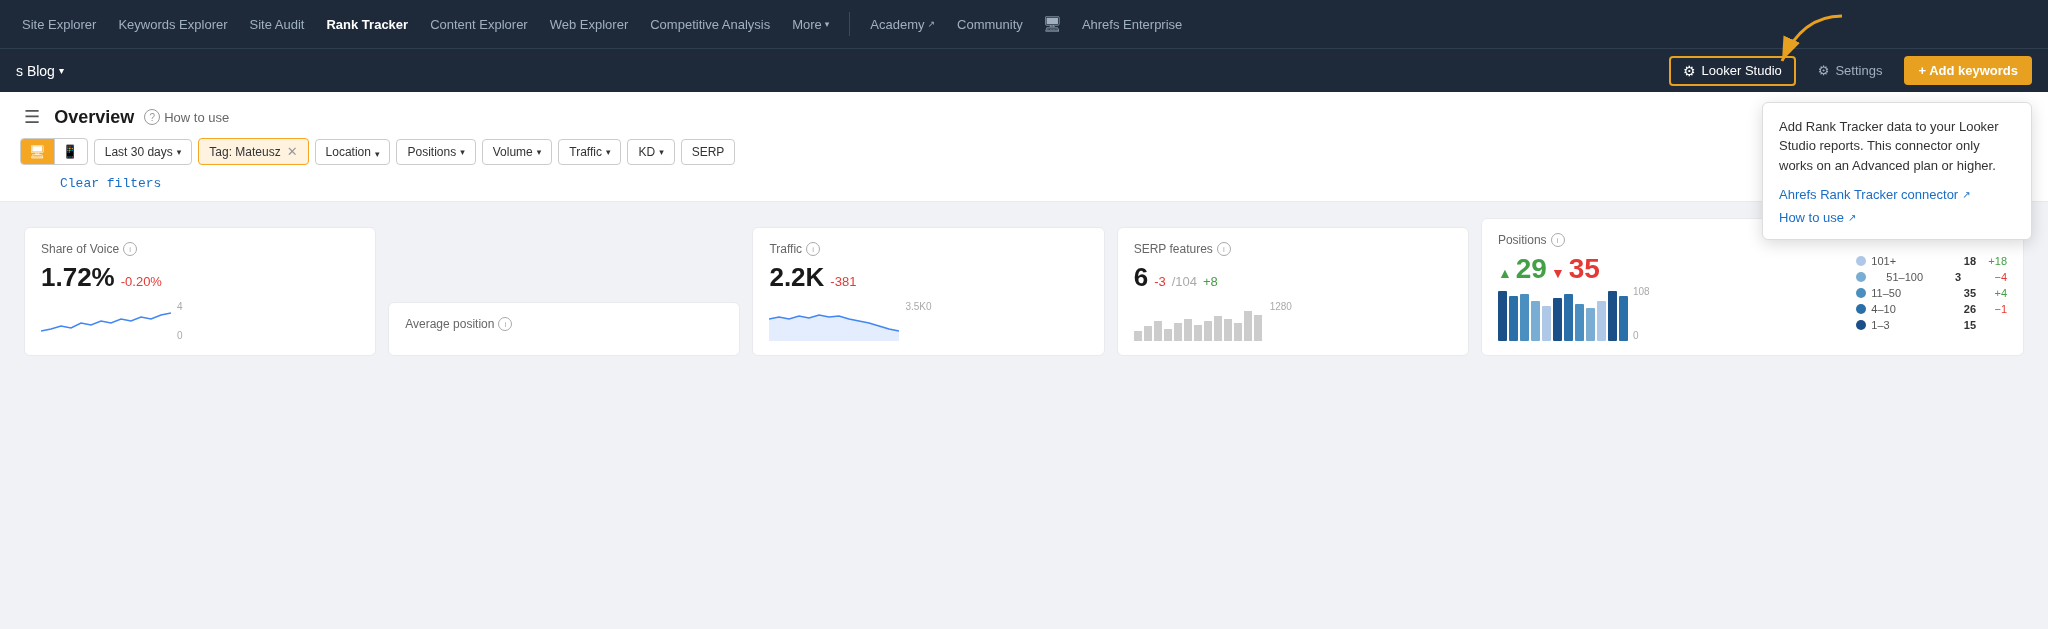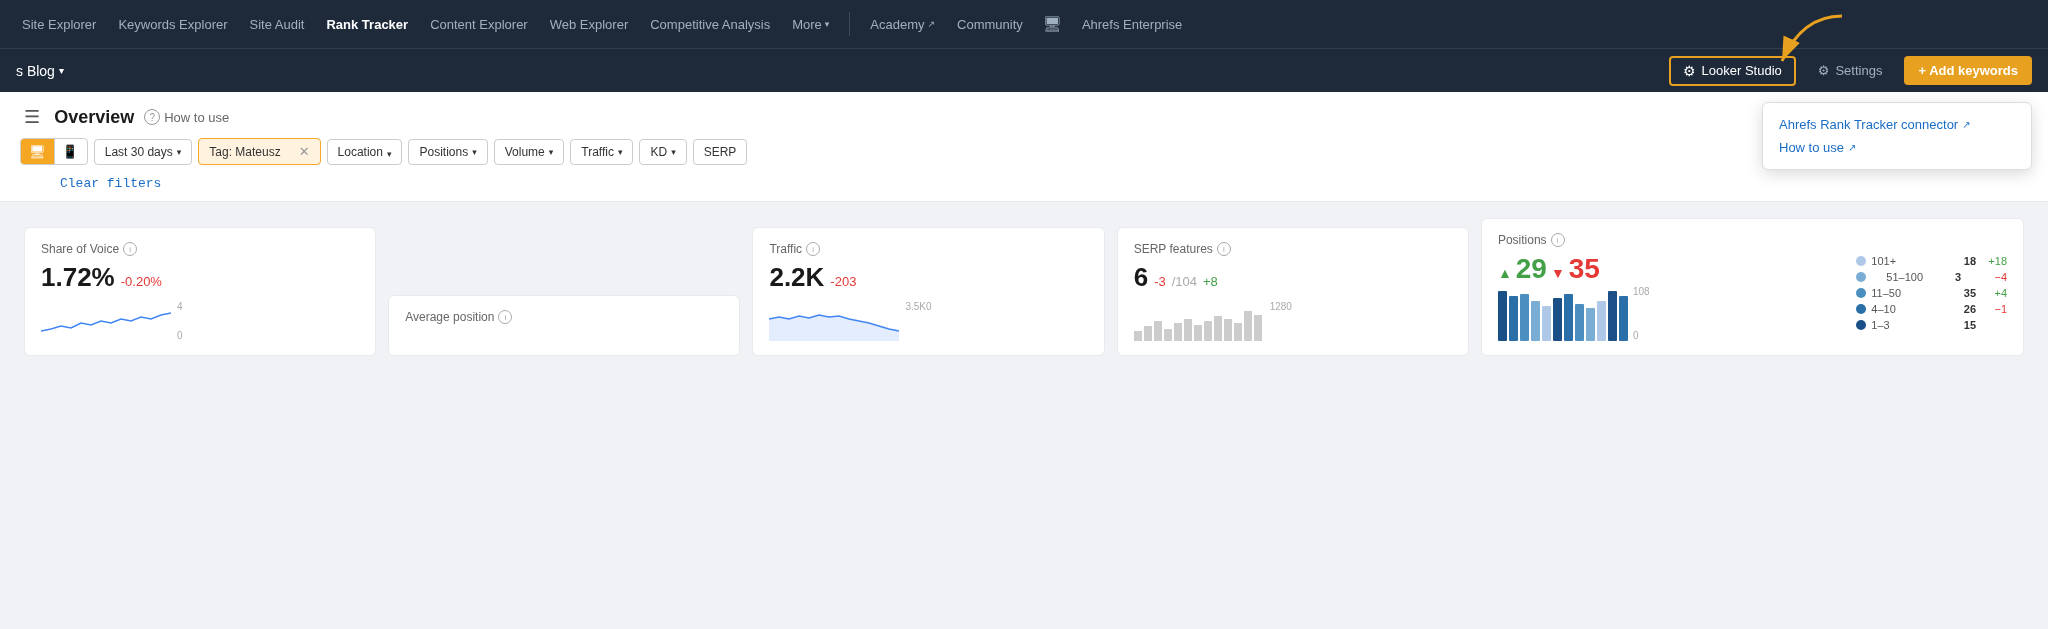--- a/index.html
+++ b/index.html
@@ -55,20 +55,21 @@
     </button>
     <button style="background:transparent;border:none;color:#a0b0c0;padding:5px 12px;border-radius:4px;cursor:pointer;display:flex;align-items:center;gap:6px;font-size:13px;">
       <span>⚙</span>
       <span>Settings</span>
     </button>
     <button style="background:#e8a020;border:none;color:#fff;padding:7px 14px;border-radius:4px;cursor:pointer;font-size:13px;font-weight:600;display:flex;align-items:center;gap:4px;">
       <span>+ Add keywords</span>
     </button>
 
     <div style="position:absolute;top:46px;right:0;background:#fff;border:1px solid #ddd;border-radius:6px;padding:14px 16px;width:270px;box-shadow:0 4px 16px rgba(0,0,0,0.15);z-index:200;">
+      <p style="color:#333;font-size:13px;line-height:1.5;margin-bottom:12px;">Add Rank Tracker data to your Looker Studio reports. This connector only works on an Advanced plan or higher.</p>
       <a style="color:#1a6dc5;display:flex;align-items:center;gap:4px;font-size:13px;cursor:pointer;margin-bottom:8px;text-decoration:none;">
         <span>Ahrefs Rank Tracker connector</span>
         <span style="font-size:10px;">↗</span>
       </a>
       <a style="color:#1a6dc5;display:flex;align-items:center;gap:4px;font-size:13px;cursor:pointer;text-decoration:none;">
         <span>How to use</span>
         <span style="font-size:10px;">↗</span>
       </a>
     </div>
   </div>
@@ -92,21 +93,21 @@
       <div style="display:flex;align-items:center;border:1px solid #ccc;border-radius:4px;overflow:hidden;">
         <button style="padding:5px 8px;background:#f5a623;border:none;cursor:pointer;color:#fff;font-size:13px;border-right:1px solid #ccc;">🖥</button>
         <button style="padding:5px 8px;background:none;border:none;cursor:pointer;color:#555;font-size:13px;">📱</button>
       </div>
 
       <button style="background:#fff;border:1px solid #ccc;border-radius:4px;padding:5px 10px;cursor:pointer;display:flex;align-items:center;gap:4px;font-size:12px;color:#333;">
         <span>Last 30 days</span>
         <span style="font-size:9px;">▾</span>
       </button>
 
-      <button style="background:#fff3e0;border:1px solid #f5a623;border-radius:4px;padding:5px 10px;cursor:pointer;display:flex;align-items:center;gap:16px;font-size:12px;color:#333;">
+      <button style="background:#fff3e0;border:1px solid #f5a623;border-radius:4px;padding:5px 10px;cursor:pointer;display:flex;align-items:center;gap:4px;font-size:12px;color:#333;">
         <span>Tag: Mateusz</span>
         <span style="cursor:pointer;color:#999;font-size:13px;margin-left:2px;">✕</span>
       </button>
 
       <button style="background:#fff;border:1px solid #ccc;border-radius:4px;padding:5px 10px;cursor:pointer;display:flex;align-items:flex-end;gap:4px;font-size:12px;color:#333;">
         <span>Location</span>
         <span style="font-size:9px;">▾</span>
       </button>
 
       <button style="background:#fff;border:1px solid #ccc;border-radius:4px;padding:5px 10px;cursor:pointer;display:flex;align-items:center;gap:4px;font-size:12px;color:#333;">
@@ -155,34 +156,34 @@
           <polyline points="0,30 10,28 20,25 30,27 40,22 50,24 60,20 70,22 80,18 90,20 100,16 110,18 120,14 130,12" fill="none" stroke="#4285f4" stroke-width="1.5"></polyline>
         </svg>
         <div style="display:flex;flex-direction:column;justify-content:space-between;height:40px;font-size:10px;color:#aaa;">
           <span>4</span>
           <span>0</span>
         </div>
       </div>
     </div>
 
     <div style="background:#fff;border-radius:6px;padding:14px 16px;flex:1;border:1px solid #e8eaed;min-width:0;">
-      <div style="font-size:12px;color:#666;display:flex;align-items:center;gap:4px;margin-bottom:17px;">
+      <div style="font-size:12px;color:#666;display:flex;align-items:center;gap:4px;margin-bottom:10px;">
         <span>Average position</span>
         <span style="width:14px;height:14px;border-radius:50%;border:1.5px solid #aaa;display:inline-flex;align-items:center;justify-content:center;font-size:8px;color:#aaa;cursor:pointer;">i</span>
       </div>
     </div>
 
     <div style="background:#fff;border-radius:6px;padding:14px 16px;flex:1;border:1px solid #e8eaed;min-width:0;">
       <div style="font-size:12px;color:#666;display:flex;align-items:center;gap:4px;margin-bottom:6px;">
         <span>Traffic</span>
         <span style="width:14px;height:14px;border-radius:50%;border:1.5px solid #aaa;display:inline-flex;align-items:center;justify-content:center;font-size:8px;color:#aaa;cursor:pointer;">i</span>
       </div>
       <div style="display:flex;align-items:baseline;gap:6px;">
         <span style="font-size:26px;font-weight:700;color:#1a1a1a;">2.2K</span>
-        <span style="color:#e53935;font-size:13px;font-weight:500;">-203</span>
+        <span style="color:#e53935;font-size:13px;font-weight:500;">-381</span>
       </div>
       <div style="margin-top:8px;display:flex;align-items:center;gap:6px;">
         <svg width="130" height="40" viewBox="0 0 130 40">
           <polygon points="0,18 10,16 20,18 30,15 40,17 50,14 60,16 70,15 80,18 90,20 100,22 110,25 120,28 130,30 130,40 0,40" fill="rgba(66,133,244,0.15)"></polygon>
           <polyline points="0,18 10,16 20,18 30,15 40,17 50,14 60,16 70,15 80,18 90,20 100,22 110,25 120,28 130,30" fill="none" stroke="#4285f4" stroke-width="1.5"></polyline>
         </svg>
         <div style="display:flex;flex-direction:row;justify-content:space-between;height:40px;font-size:10px;color:#aaa;">
           <span>3.5K</span>
           <span>0</span>
         </div>

